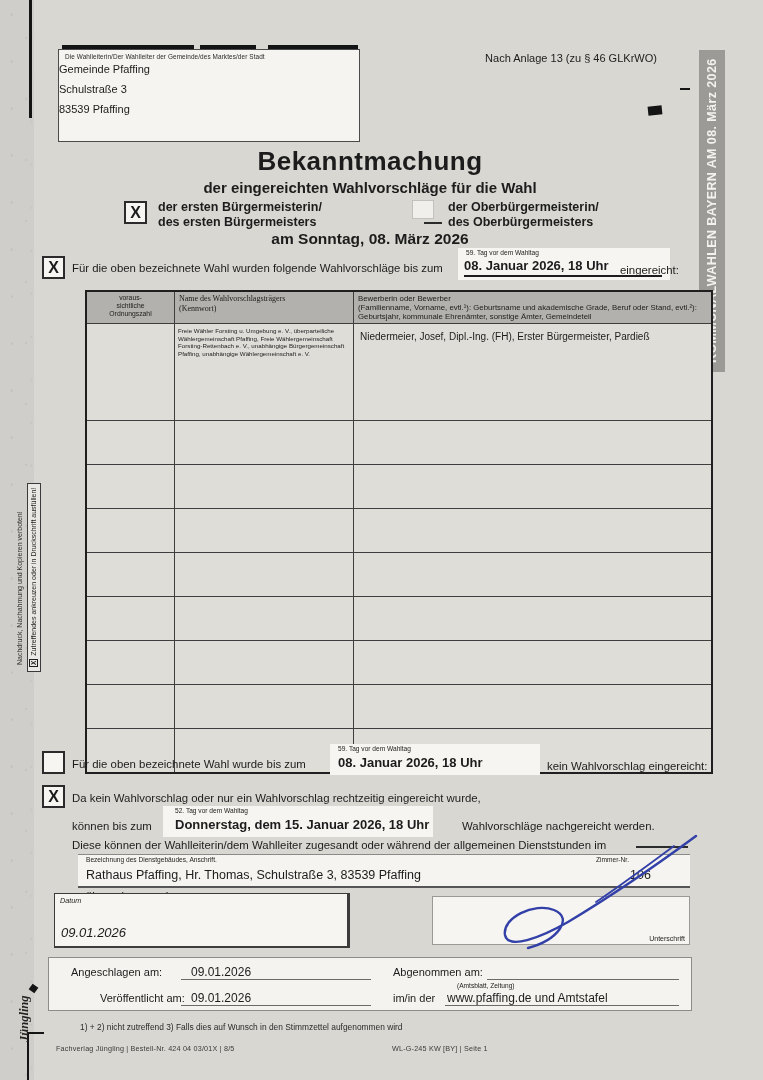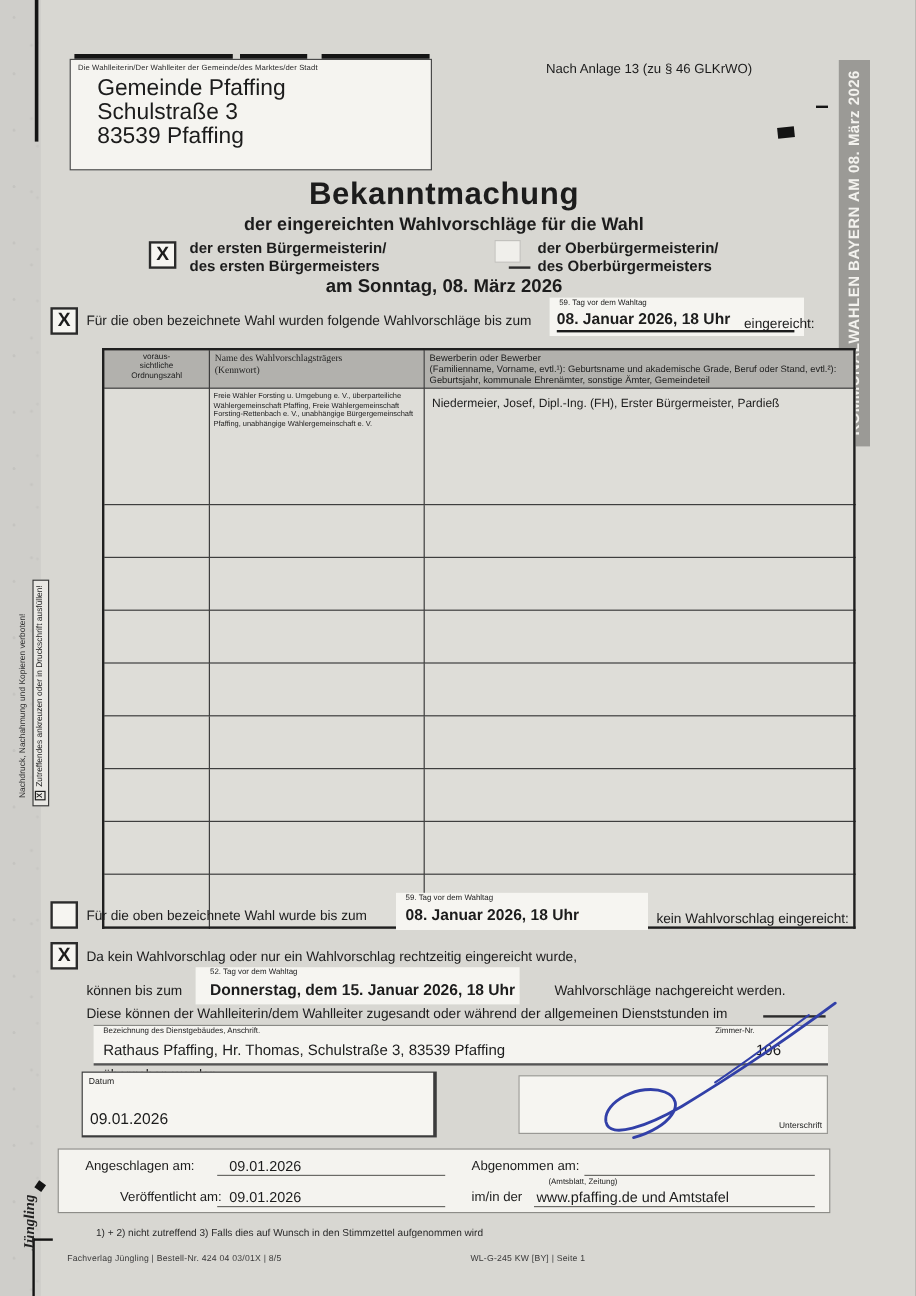--- a/index.html
+++ b/index.html
@@ -11,21 +11,21 @@
       radial-gradient(circle at 71% 62%, rgba(0,0,0,0.045) 0 1px, transparent 1.5px),
       radial-gradient(circle at 44% 83%, rgba(40,40,40,0.04) 0 1px, transparent 1.5px);
     background-size:53px 47px,37px 61px,71px 43px;
     font-family:"Liberation Sans","DejaVu Sans",sans-serif;color:#1c1c1c;
   }
   .paper{position:absolute;left:34px;top:0;width:729px;height:1080px;background:#d8d7d2;}
   .abs{position:absolute;}
   
   .sender-box{left:58px;top:49px;width:300px;height:91px;border:1px solid #4a4a4a;background:#f5f4f0;}
   .sender-role{left:6px;top:3px;font-size:6.4px;color:#2a2a2a;letter-spacing:.1px;}
-  .sender-line{left:22px;font-size:19px;}
+  .sender-line{left:0;font-size:11px;}
   .cutmark{background:#141414;}
   
   .title{left:60px;top:146px;width:620px;text-align:center;font-size:26px;font-weight:bold;letter-spacing:.5px;}
   .subtitle{left:60px;top:179px;width:620px;text-align:center;font-size:15px;font-weight:bold;}
   .election-date{left:60px;top:230px;width:620px;text-align:center;font-size:15.5px;font-weight:bold;}
   
   .cb{width:19px;height:19px;border:2px solid #2b2b2b;background:#f6f5f1;text-align:center;}
   .cb span{font-size:16px;font-weight:bold;line-height:19px;font-family:"Liberation Sans",sans-serif;}
   .cb-faint{width:20px;height:17px;background:#f0efeb;border:1px solid #c2c1bd;}
   .opt-label{font-size:12.5px;font-weight:bold;line-height:15px;}
@@ -43,21 +43,21 @@
   th.h3{width:349px;font-size:7.8px;line-height:9px;font-weight:normal;text-align:left;padding:2px 4px;white-space:pre-line;}
   tr.head th{background:#b2b1ad;height:26px;}
   td.kennwort{font-size:6.2px;line-height:7.7px;padding:3px 3px;color:#222;}
   td.bewerber{font-size:10px;line-height:19px;padding:3px 6px;margin-left:14px;}
   tr.row1 td{height:90px;}
   tr.empty td{height:41px;}
   
   .office-box{left:78px;top:854px;width:612px;height:31px;background:#f5f4f0;border-top:1px solid #8a8a86;border-bottom:2px solid #555;}
   .small-label{font-size:6.6px;color:#222;}
   .office-value{font-size:12.5px;}
-  .datum-box{left:68px;top:893px;width:292px;height:52px;background:#f6f5f1;border:1px solid #3c3c3c;border-right-width:3px;border-bottom-width:2px;}
+  .datum-box{left:54px;top:893px;width:292px;height:52px;background:#f6f5f1;border:1px solid #3c3c3c;border-right-width:3px;border-bottom-width:2px;font-style:italic;}
   .sig-box{left:432px;top:896px;width:256px;height:47px;background:#f6f5f1;border:1px solid #9a9995;}
   .record-box{left:48px;top:957px;width:642px;height:52px;background:#f4f3ef;border:1px solid #8d8c88;}
   .rec-label{font-size:11px;}
   .rec-value{font-size:12px;}
   .hairline{border-bottom:1px solid #6a6a66;height:1px;}
   .footnote{font-size:8.4px;color:#2a2a2a;}
   .footer-text{font-size:7.2px;color:#3a3a3a;letter-spacing:.2px;}
   
   .vband{left:699px;top:50px;width:26px;height:322px;background:#9b9a96;}
   .vband-text{position:absolute;left:0;top:0;width:26px;height:322px;
@@ -86,21 +86,21 @@
   <div class="abs cutmark" style="left:27px;top:1032px;width:17px;height:2px;"></div>
   <div class="abs cutmark" style="left:27px;top:1032px;width:2px;height:48px;"></div>
 
   <div class="abs sender-box">
     <div class="abs sender-role">Die Wahlleiterin/Der Wahlleiter der Gemeinde/des Marktes/der Stadt</div>
     <div class="abs sender-line" style="top:13px;">Gemeinde Pfaffing</div>
     <div class="abs sender-line" style="top:33px;">Schulstraße 3</div>
     <div class="abs sender-line" style="top:53px;">83539 Pfaffing</div>
   </div>
 
-  <div class="abs" style="left:455px;top:52px;width:232px;text-align:left;font-size:11px;">Nach Anlage 13 (zu § 46 GLKrWO)</div>
+  <div class="abs" style="left:455px;top:52px;width:232px;text-align:center;font-size:11px;">Nach Anlage 13 (zu § 46 GLKrWO)</div>
 
   <div class="abs vband">
     <div class="vband-text">KOMMUNALWAHLEN BAYERN AM 08. März 2026</div>
   </div>
 
   <div class="abs title">Bekanntmachung</div>
   <div class="abs subtitle">der eingereichten Wahlvorschläge für die Wahl</div>
 
   <div class="abs cb" style="left:124px;top:201px;">
     <span>X</span>

